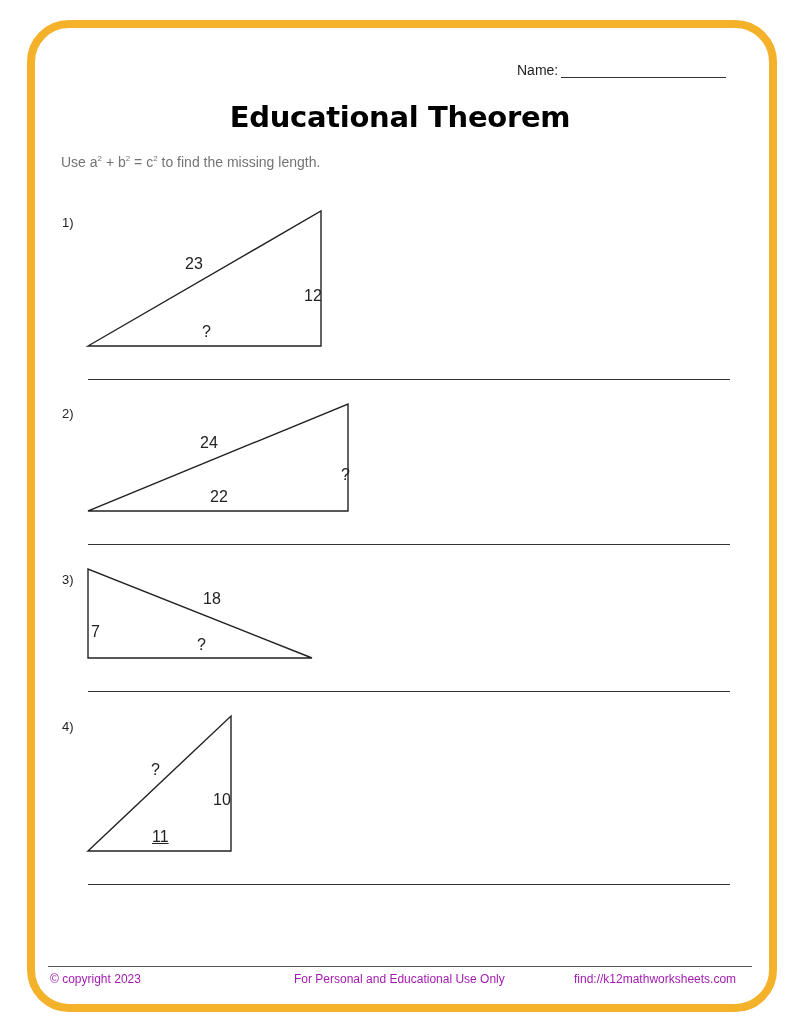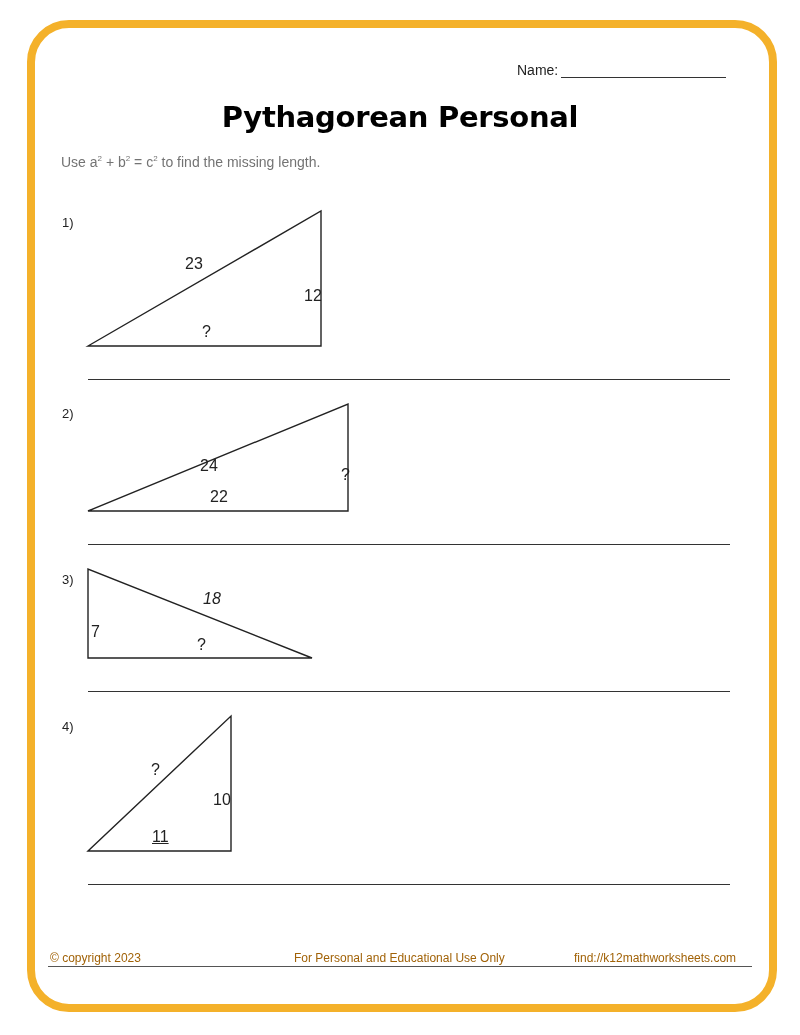--- a/index.html
+++ b/index.html
@@ -98,63 +98,63 @@
     }
     .footer-line {
       position: absolute;
       left: 48px;
       width: 704px;
       top: 966px;
       border-top: 1.5px solid #555;
     }
     .footer-text {
       position: absolute;
-      top: 951px;
+      top: 972px;
       font-size: 12px;
-      color: #a16207;
+      color: #a21caf;
       white-space: nowrap;
     }
   </style>
 </head>
 <body>
 
 <div class="page-frame"></div>
 
 <div class="name-field">
   <span>Name:</span>
   <span class="name-line"></span>
 </div>
 
-<div class="title">Pythagorean Personal</div>
+<div class="title">Educational Theorem</div>
 
 <div class="instructions">
   <span>Use a</span><sup>2</sup><span> + b</span><sup>2</sup><span> = c</span><sup>2</sup><span> to find the missing length.</span>
 </div>
 
 <svg class="figures" viewBox="0 0 800 1035">
   <polygon class="tri" points="88,346 321,211 321,346"></polygon>
   <polygon class="tri" points="88,511 348,404 348,511"></polygon>
   <polygon class="tri" points="88,569 88,658 312,658"></polygon>
   <polygon class="tri" points="88,851 231,716 231,851"></polygon>
 </svg>
 
 <div class="problem-number" style="top:215px;">1)</div>
 <div class="side-label" style="left:185px; top:255px;">23</div>
 <div class="side-label" style="left:304px; top:287px;">12</div>
 <div class="side-label" style="left:202px; top:323px;">?</div>
 <div class="answer-line" style="top:379px;"></div>
 
 <div class="problem-number" style="top:406px;">2)</div>
-<div class="side-label" style="left:200px; top:434px;margin-top:23px;">24</div>
+<div class="side-label" style="left:200px; top:434px;">24</div>
 <div class="side-label" style="left:341px; top:466px;">?</div>
 <div class="side-label" style="left:210px; top:488px;">22</div>
 <div class="answer-line" style="top:544px;"></div>
 
 <div class="problem-number" style="top:572px;">3)</div>
-<div class="side-label" style="left:203px; top:590px;font-style:italic;">18</div>
+<div class="side-label" style="left:203px; top:590px;">18</div>
 <div class="side-label" style="left:91px; top:623px;">7</div>
 <div class="side-label" style="left:197px; top:636px;">?</div>
 <div class="answer-line" style="top:691px;"></div>
 
 <div class="problem-number" style="top:719px;">4)</div>
 <div class="side-label" style="left:151px; top:761px;">?</div>
 <div class="side-label" style="left:213px; top:791px;">10</div>
 <div class="side-label" style="left:152px; top:828px;text-decoration:underline;">11</div>
 <div class="answer-line" style="top:884px;"></div>
 

